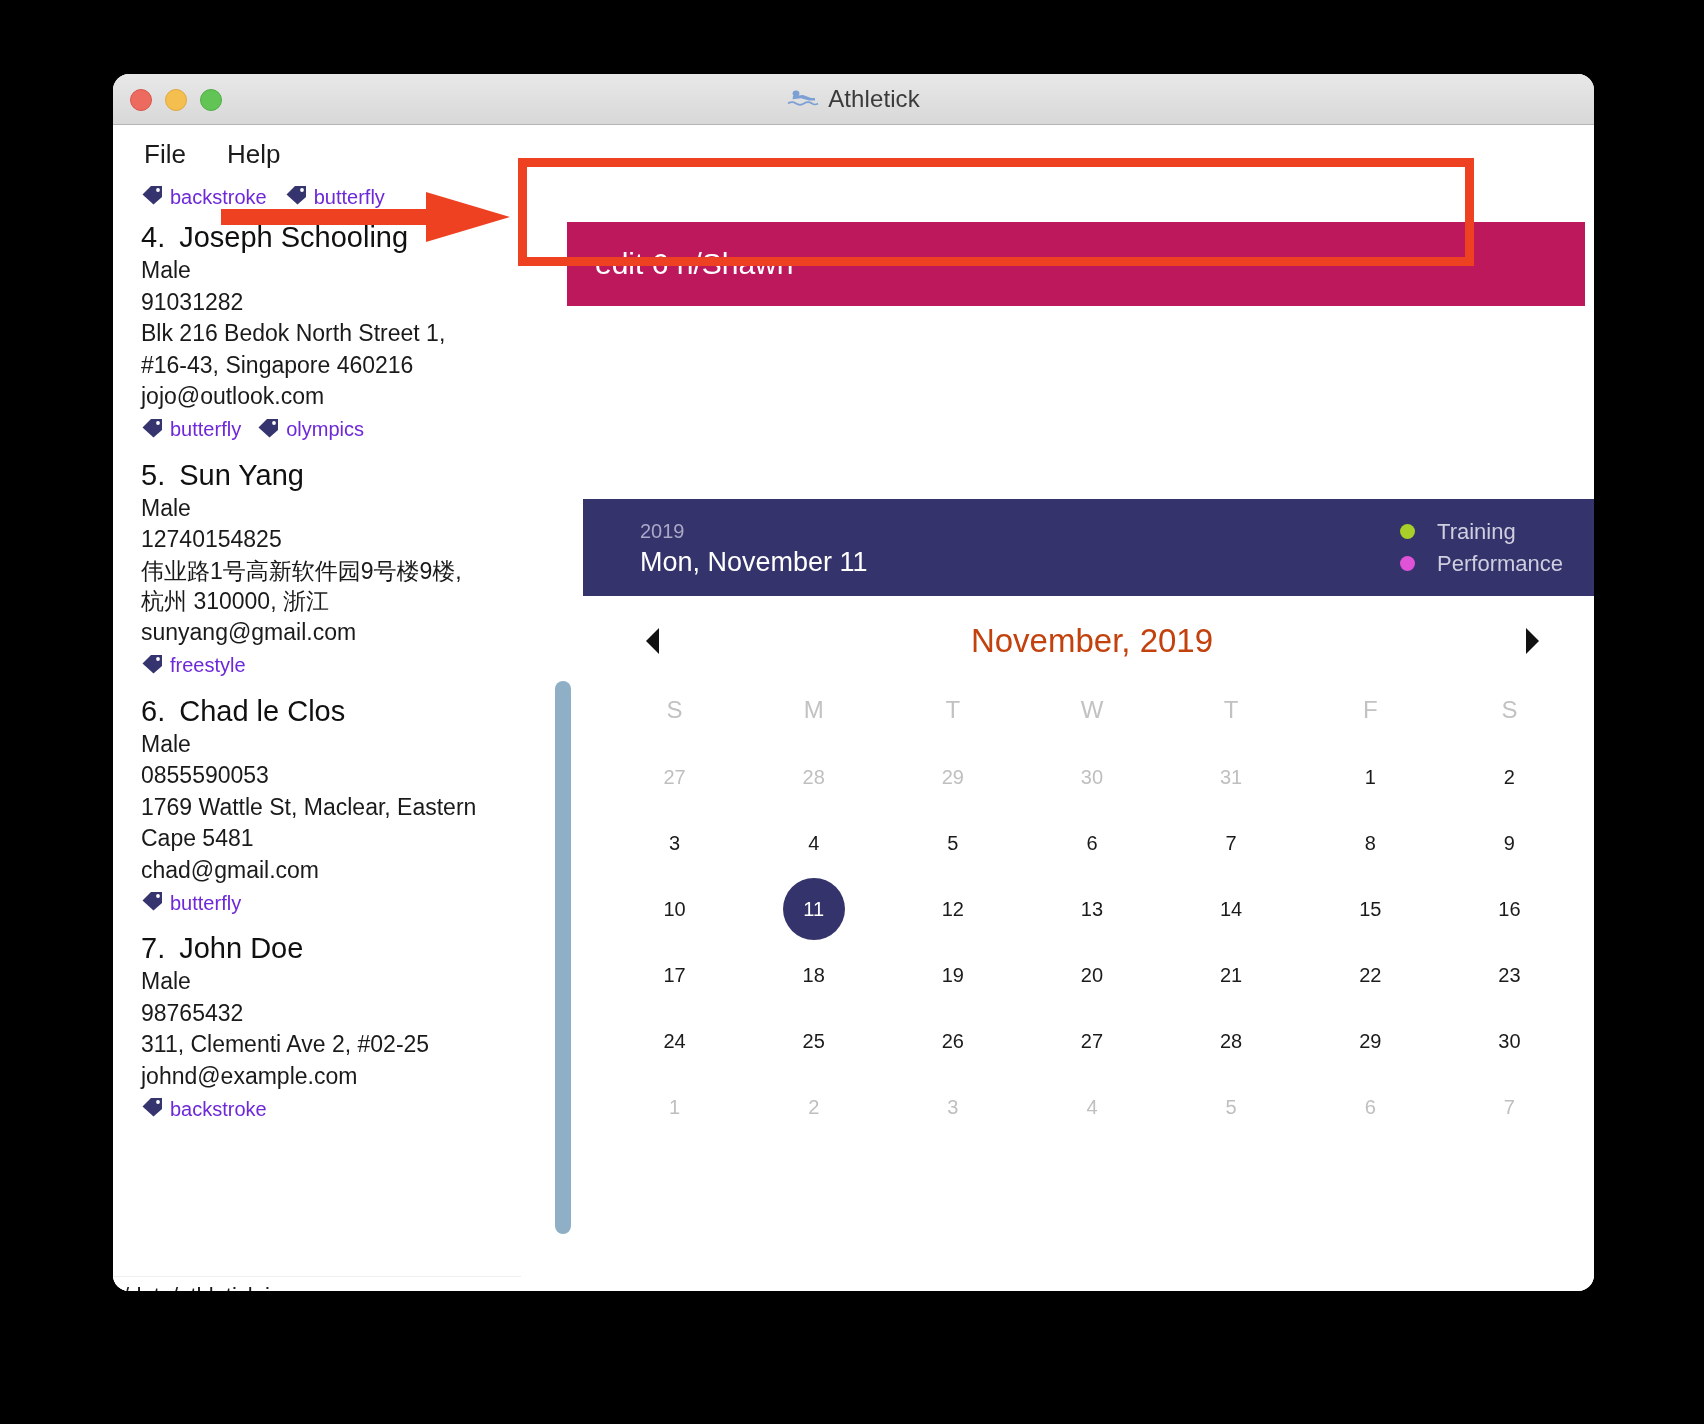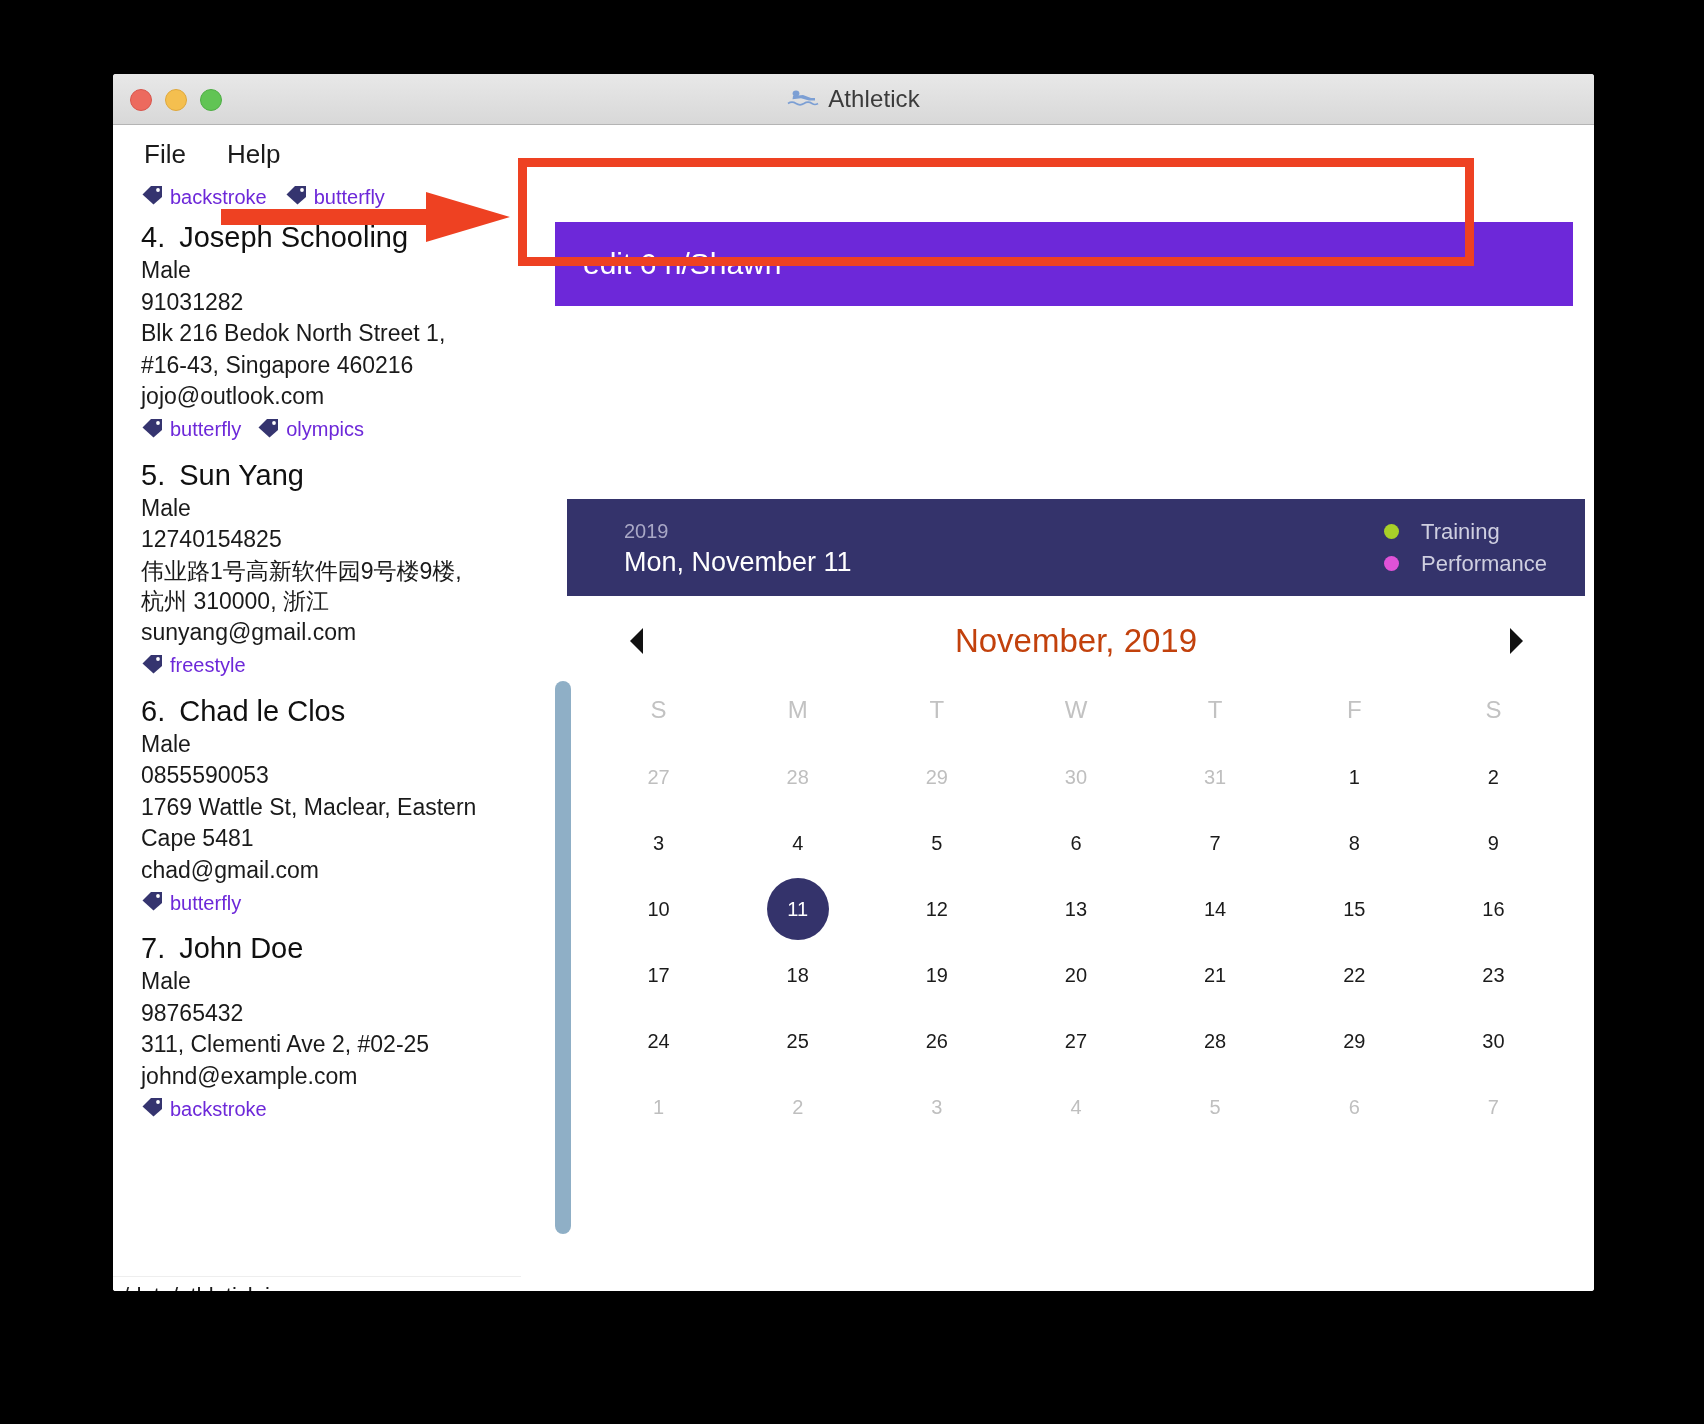--- a/index.html
+++ b/index.html
@@ -12,21 +12,21 @@
     overflow: hidden;
   }
 
   #app-window {
     position: absolute;
     left: 113px;
     top: 74px;
     width: 1481px;
     height: 1217px;
     background: #ffffff;
-    border-radius: 3px;
+    border-radius: 16px;
     overflow: hidden;
     box-shadow: 0 6px 26px rgba(0,0,0,0.45);
   }
 
   
   #titlebar {
     position: relative;
     height: 51px;
     background: linear-gradient(to bottom, #e8e8e8 0%, #d8d8d8 100%);
     border-bottom: 1px solid #b4b4b4;
@@ -175,25 +175,25 @@
 
   
   #right-panel {
     position: relative;
     flex: 1;
     padding: 0;
   }
 
   #command-box {
     position: absolute;
-    left: 34px;
+    left: 46px;
     top: 97px;
     width: 1018px;
     height: 84px;
-    background: #6d28d9;
+    background: #be185d;
     display: flex;
     align-items: center;
     padding-left: 28px;
   }
   #command-text {
     font-size: 30px;
     color: #ffffff;
   }
 
   
@@ -213,21 +213,21 @@
     top: 190px;
     width: 290px;
     height: 54px;
     z-index: 41;
     pointer-events: none;
   }
 
   
   #calendar {
     position: absolute;
-    left: 46px;
+    left: 62px;
     top: 374px;
     width: 1018px;
   }
   #calendar-header {
     background: #34336b;
     height: 97px;
     display: flex;
     align-items: center;
     justify-content: space-between;
     padding: 0 38px 0 57px;

